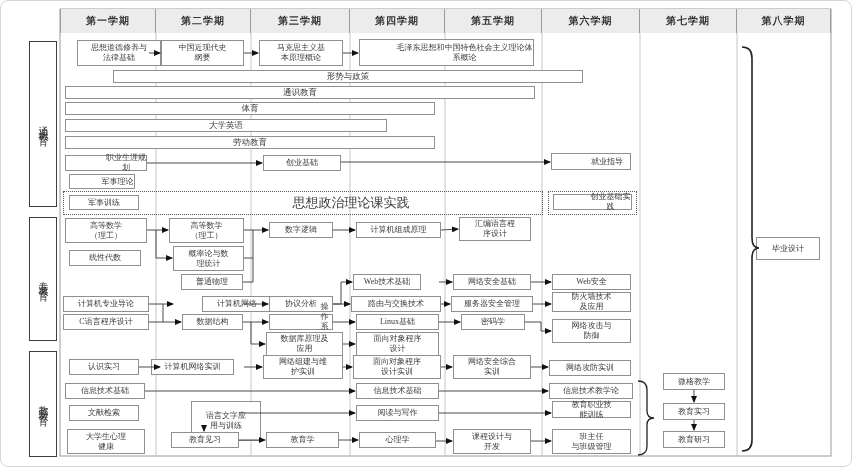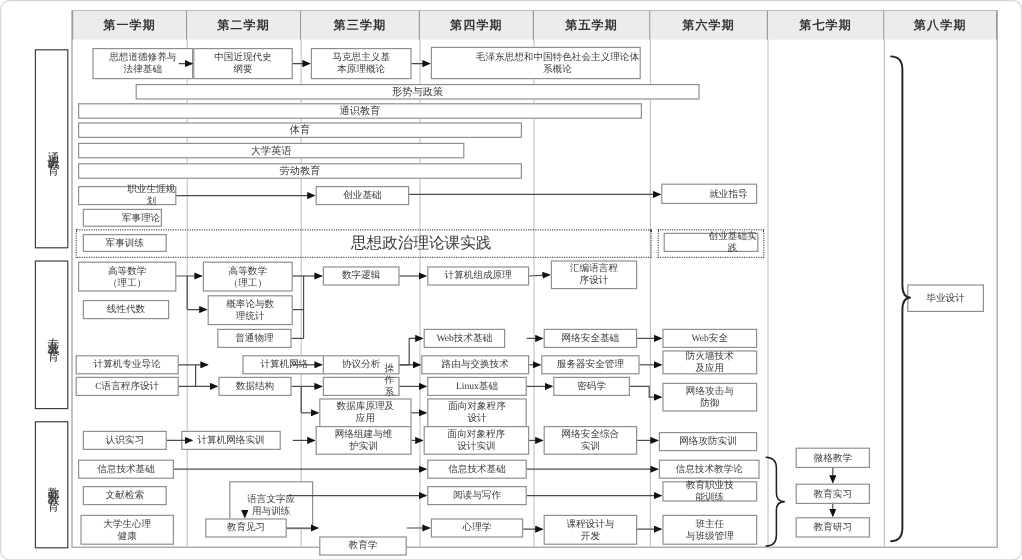--- a/index.html
+++ b/index.html
@@ -147,21 +147,21 @@
       <div class="node" style="left: 548px; top: 382px; width: 84px; height: 16px;">信息技术教学论</div>
       <div class="node" style="left: 68px; top: 404px; width: 70px; height: 16px;">文献检索</div>
       <div class="node" style="left: 168px; top: 400px; width: 70px; height: 40px; margin-left: 22px;">语言文字应
 用与训练</div>
       <div class="node" style="left: 355px; top: 404px; width: 83px; height: 16px;">阅读与写作</div>
       <div class="node" style="left: 551px; top: 400px; width: 79px; height: 17px;">教育职业技
 能训练</div>
       <div class="node" style="left: 66px; top: 428px; width: 78px; height: 25px;">大学生心理
 健康</div>
       <div class="node" style="left: 170px; top: 431px; width: 68px; height: 16px;">教育见习</div>
-      <div class="node" style="left: 265px; top: 446px; width: 73px; height: 16px;">教育学</div>
+      <div class="node" style="left: 265px; top: 431px; width: 73px; height: 16px;">教育学</div>
       <div class="node" style="left: 358px; top: 431px; width: 77px; height: 16px;">心理学</div>
       <div class="node" style="left: 452px; top: 428px; width: 78px; height: 25px;">课程设计与
 开发</div>
       <div class="node" style="left: 551px; top: 428px; width: 79px; height: 25px;">班主任
 与班级管理</div>
       <div class="node" style="left: 662px; top: 372px; width: 62px; height: 17px;">微格教学</div>
       <div class="node" style="left: 662px; top: 402px; width: 62px; height: 17px;">教育实习</div>
       <div class="node" style="left: 662px; top: 430px; width: 62px; height: 17px;">教育研习</div>
       <div class="node" style="left: 755px; top: 236px; width: 64px; height: 23px;">毕业设计</div>
     </div>

